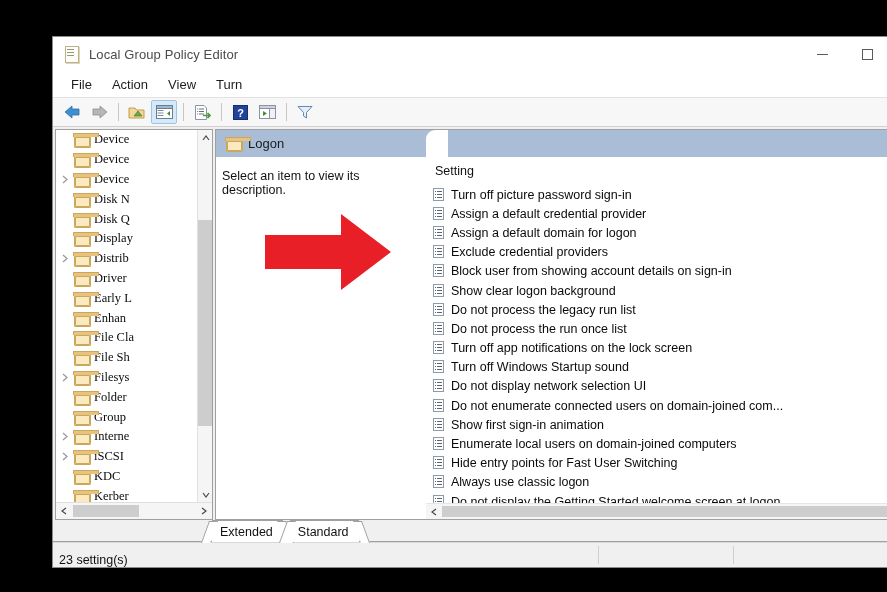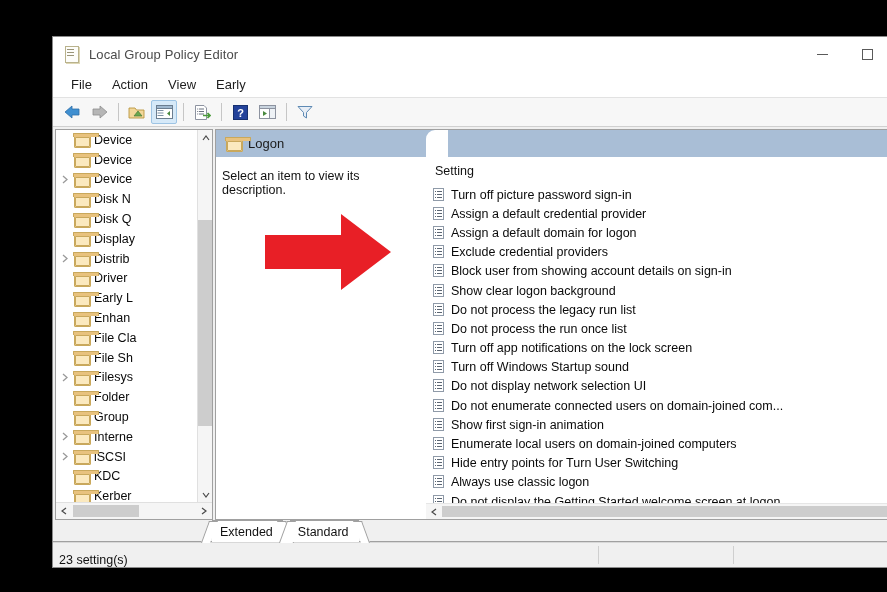--- a/index.html
+++ b/index.html
@@ -63,21 +63,21 @@
   .tb-btn.active{border:1px solid #9ec4e4;background:#d6e9f8;border-radius:2px;}
   .tb-sep{width:1px;height:18px;background:#c6c6c6;margin:0 5px;}
   
   #content{flex:1;display:flex;min-height:0;background:#f0f0f0;padding:2px 2px 0 2px;box-sizing:border-box;}
   
   #treepane{
     width:158px;flex:none;background:#ffffff;
     border:1px solid #a0a0a0;box-sizing:border-box;
     display:flex;flex-direction:column;position:relative;
   }
-  #treeinner{flex:1;overflow:hidden;position:relative;}
+  #treeinner{flex:1;overflow:hidden;position:relative;font-family:Liberation Serif, serif;}
   .tree-row{
     height:19.8px;display:flex;align-items:center;
     padding-left:0px;white-space:nowrap;font-size:12.5px;color:#0a0a0a;
   }
   .twisty{
     width:18px;flex:none;display:flex;align-items:center;justify-content:center;
     color:#9a9a9a;font-size:9px;
   }
   .tw-indent{width:18px;flex:none;}
   .folder{
@@ -241,21 +241,21 @@
             <line x1="11" y1="0" x2="0" y2="11" stroke="#7a7a7a" stroke-width="1"></line>
           </svg>
       </div>
     </div>
   </div>
 
   <div id="menubar">
     <div class="menu-item">File</div>
     <div class="menu-item">Action</div>
     <div class="menu-item">View</div>
-    <div class="menu-item">Early</div>
+    <div class="menu-item">Turn</div>
   </div>
 
   <div id="toolbar">
     <div class="tb-btn">
       <svg width="17" height="14" viewBox="0 0 17 14">
         <path d="M8 1 L1 7 L8 13 L8 10 L15 10 L15 4 L8 4 Z" fill="#3f8fd0" stroke="#2f6fa8" stroke-width="0.8"></path>
       </svg>
     </div>
     <div class="tb-btn">
       <svg width="17" height="14" viewBox="0 0 17 14">
@@ -737,21 +737,21 @@
               <div class="setting-row">
                 <div class="gpo-icon">
                   <div class="pg"></div>
                   <div class="dot" style="top:3px"></div>
                   <div class="bar" style="top:3px"></div>
                   <div class="dot" style="top:6px"></div>
                   <div class="bar" style="top:6px"></div>
                   <div class="dot" style="top:9px"></div>
                   <div class="bar" style="top:9px"></div>
                 </div>
-                <span>Hide entry points for Turn User Switching</span>
+                <span>Hide entry points for Fast User Switching</span>
               </div>
               <div class="setting-row">
                 <div class="gpo-icon">
                   <div class="pg"></div>
                   <div class="dot" style="top:3px"></div>
                   <div class="bar" style="top:3px"></div>
                   <div class="dot" style="top:6px"></div>
                   <div class="bar" style="top:6px"></div>
                   <div class="dot" style="top:9px"></div>
                   <div class="bar" style="top:9px"></div>

